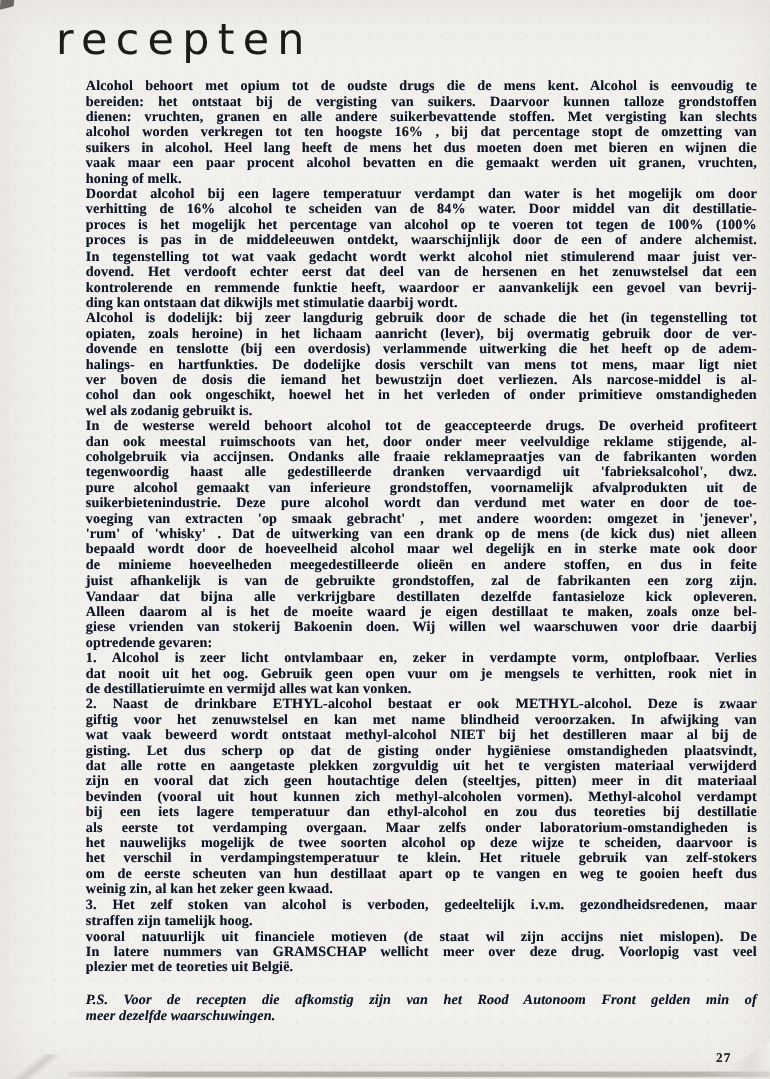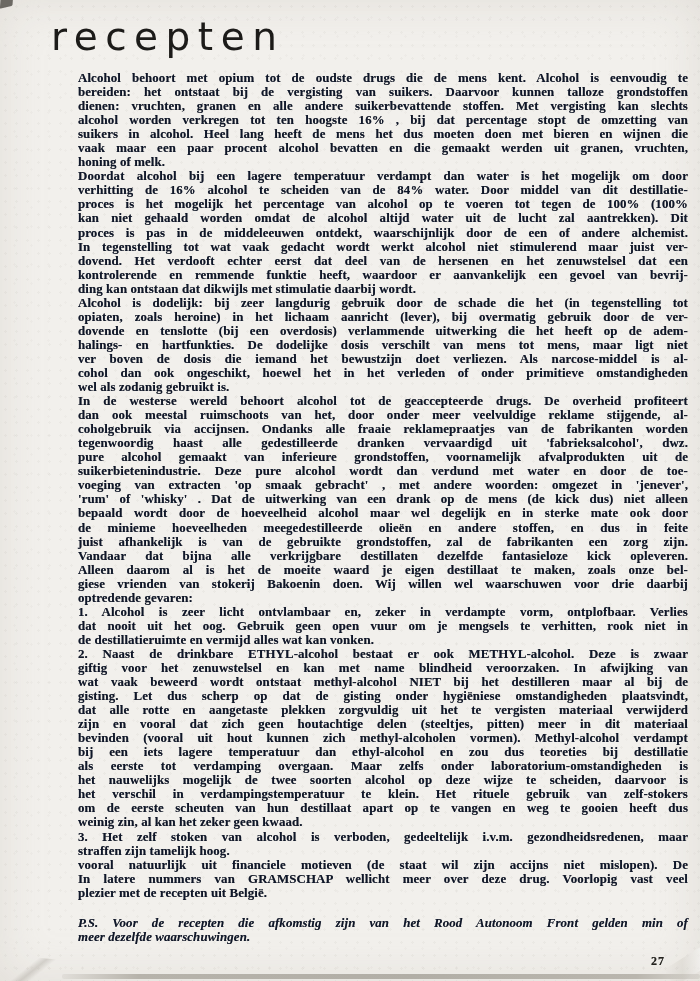--- a/index.html
+++ b/index.html
@@ -139,21 +139,20 @@
         <div class="tl">dienen: vruchten, granen en alle andere suikerbevattende stoffen. Met vergisting kan slechts</div>
         <div class="tl">alcohol worden verkregen tot ten hoogste 16% , bij dat percentage stopt de omzetting van</div>
         <div class="tl">suikers in alcohol. Heel lang heeft de mens het dus moeten doen met bieren en wijnen die</div>
         <div class="tl">vaak maar een paar procent alcohol bevatten en die gemaakt werden uit granen, vruchten,</div>
         <div class="tl end">honing of melk.</div>
       </div>
       <div class="para">
         <div class="tl">Doordat alcohol bij een lagere temperatuur verdampt dan water is het mogelijk om door</div>
         <div class="tl">verhitting de 16% alcohol te scheiden van de 84% water. Door middel van dit destillatie-</div>
         <div class="tl">proces is het mogelijk het percentage van alcohol op te voeren tot tegen de 100% (100%</div>
-        <div class="tl">kan niet gehaald worden omdat de alcohol altijd water uit de lucht zal aantrekken). Dit</div>
         <div class="tl">proces is pas in de middeleeuwen ontdekt, waarschijnlijk door de een of andere alchemist.</div>
         <div class="tl">In tegenstelling tot wat vaak gedacht wordt werkt alcohol niet stimulerend maar juist ver-</div>
         <div class="tl">dovend. Het verdooft echter eerst dat deel van de hersenen en het zenuwstelsel dat een</div>
         <div class="tl">kontrolerende en remmende funktie heeft, waardoor er aanvankelijk een gevoel van bevrij-</div>
         <div class="tl end">ding kan ontstaan dat dikwijls met stimulatie daarbij wordt.</div>
       </div>
       <div class="para">
         <div class="tl">Alcohol is dodelijk: bij zeer langdurig gebruik door de schade die het (in tegenstelling tot</div>
         <div class="tl">opiaten, zoals heroine) in het lichaam aanricht (lever), bij overmatig gebruik door de ver-</div>
         <div class="tl">dovende en tenslotte (bij een overdosis) verlammende uitwerking die het heeft op de adem-</div>
@@ -199,21 +198,21 @@
         <div class="tl">om de eerste scheuten van hun destillaat apart op te vangen en weg te gooien heeft dus</div>
         <div class="tl end">weinig zin, al kan het zeker geen kwaad.</div>
       </div>
       <div class="para">
         <div class="tl">3. Het zelf stoken van alcohol is verboden, gedeeltelijk i.v.m. gezondheidsredenen, maar</div>
         <div class="tl end">straffen zijn tamelijk hoog.</div>
         <div class="tl">vooral natuurlijk uit financiele motieven (de staat wil zijn accijns niet mislopen). De</div>
       </div>
       <div class="para">
         <div class="tl">In latere nummers van GRAMSCHAP wellicht meer over deze drug. Voorlopig vast veel</div>
-        <div class="tl end">plezier met de recepten uit België.</div>
+        <div class="tl end">plezier met de teoreties uit België.</div>
       </div>
       <div class="para ps">
         <div class="tl">P.S. Voor de recepten die afkomstig zijn van het Rood Autonoom Front gelden min of</div>
         <div class="tl end">meer dezelfde waarschuwingen.</div>
       </div>
     </div>
   <div class="page-number">27</div>
   <div class="crease-bl"></div>
   <div class="fold-br"></div>
   <div class="bottom-band"></div>

